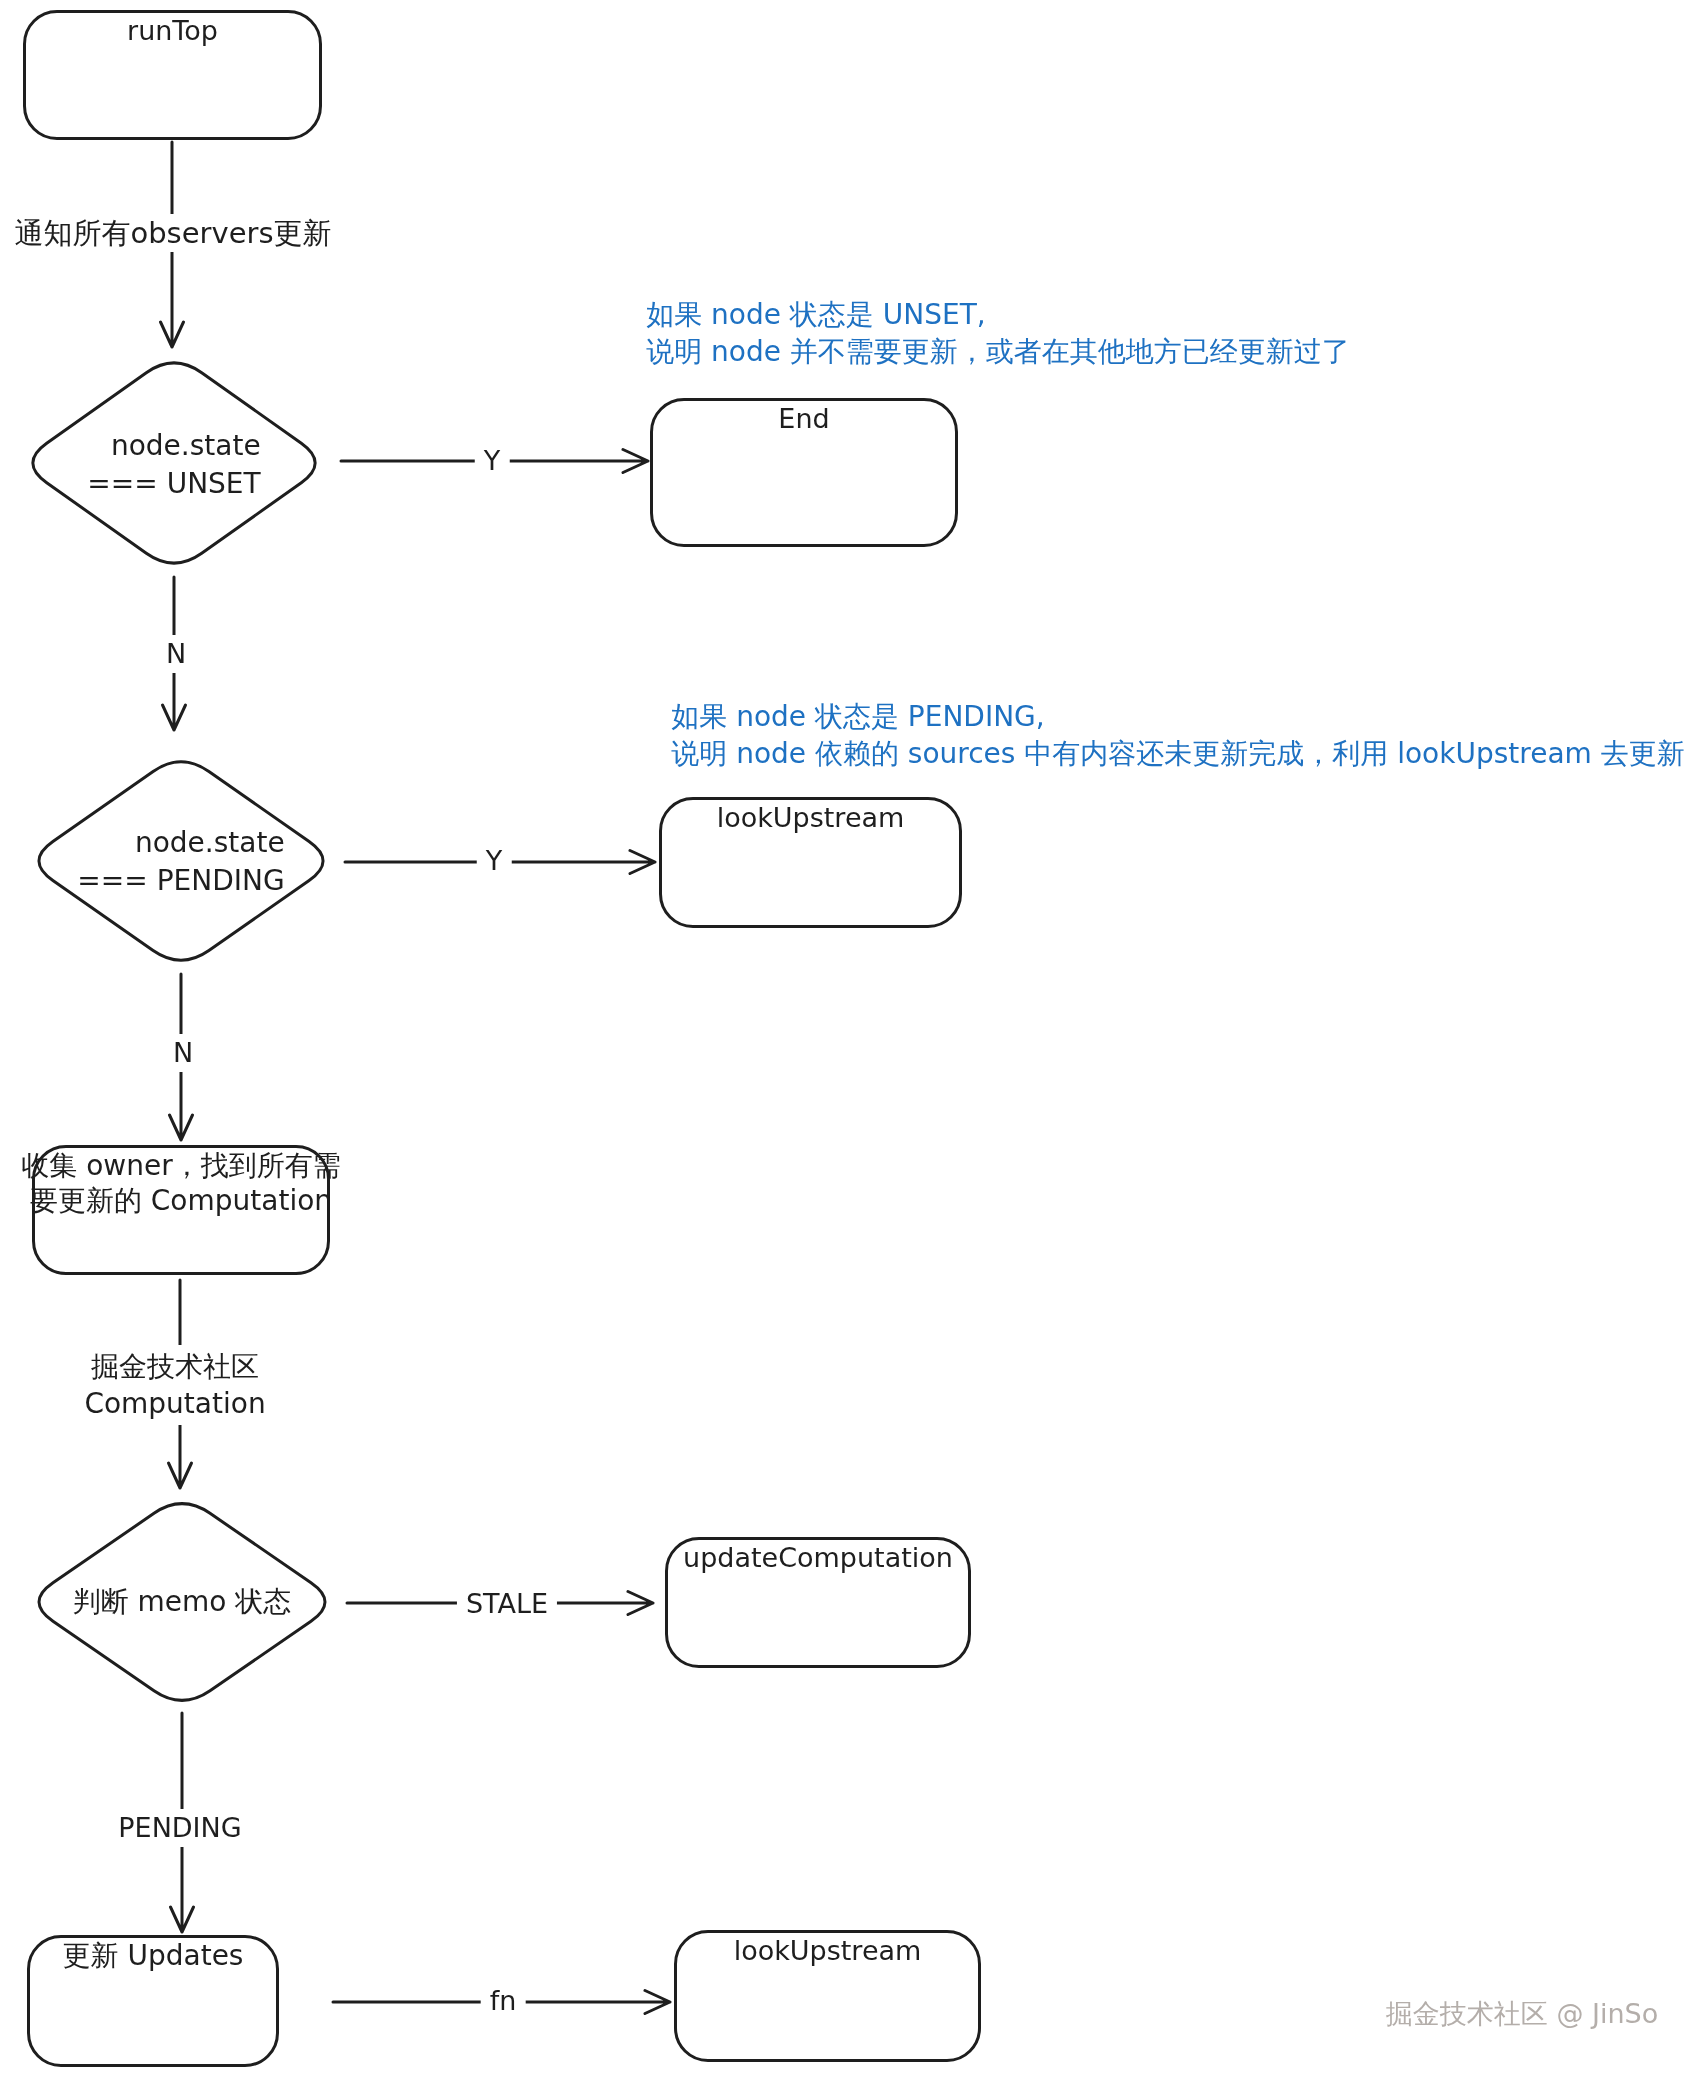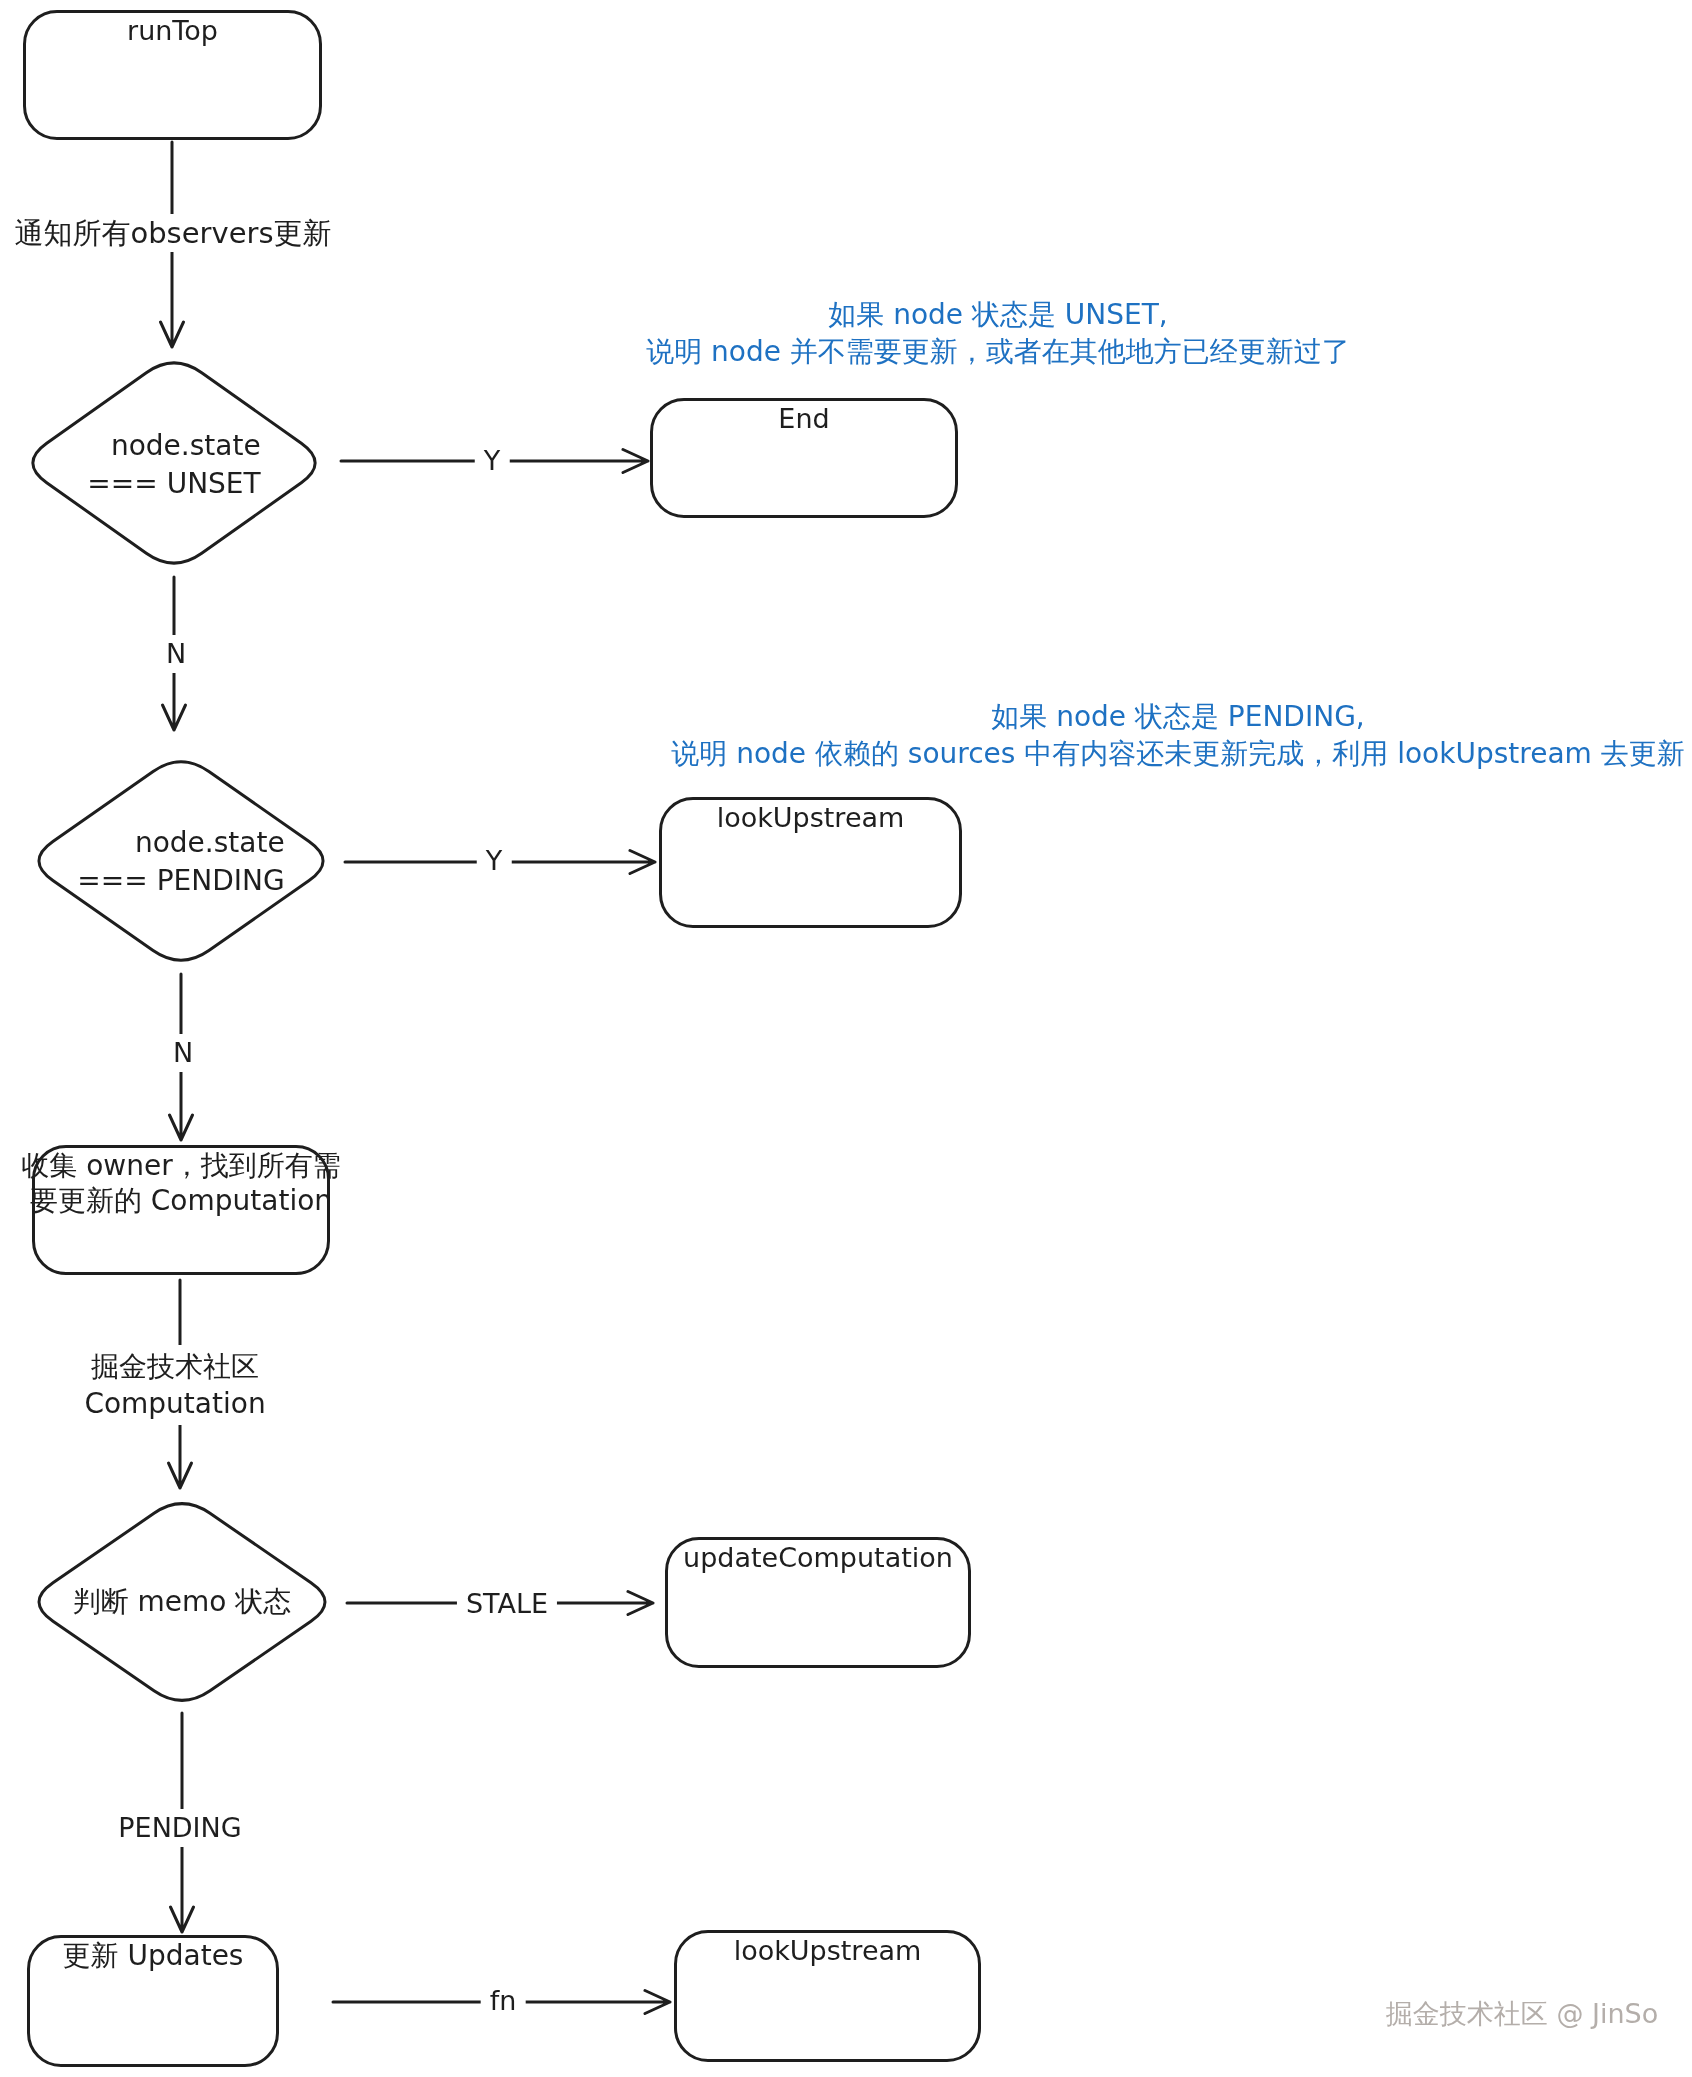--- a/index.html
+++ b/index.html
@@ -64,21 +64,21 @@
     z-index: 3;
   }
   .elabel.block {
     transform: translateX(-50%);
     line-height: 37px;
     font-size: 28px;
   }
   .note {
     position: absolute;
     transform: translateX(-50%);
-    text-align: center;
+    text-align: left;
     font-size: 28px;
     line-height: 37px;
     white-space: nowrap;
     color: var(--blue, #1e71c2);
     z-index: 2;
   }
   .watermark {
     position: absolute;
     transform: translate(-50%, -50%);
     font-size: 27px;
@@ -107,21 +107,21 @@
 
     <path class="diamond" d="M 146.3 372.7 Q 174 353 201.7 372.7 L 301.3 443.3 Q 329 463 301.3 482.7 L 201.7 553.3 Q 174 573 146.3 553.3 L 46.7 482.7 Q 19 463 46.7 443.3 Z"></path>
     <path class="diamond" d="M 153.1 771.5 Q 181 752 208.9 771.5 L 309.1 841.5 Q 337 861 309.1 880.5 L 208.9 950.5 Q 181 970 153.1 950.5 L 52.9 880.5 Q 25 861 52.9 841.5 Z"></path>
     <path class="diamond" d="M 154 1513.3 Q 182 1494 210 1513.3 L 311 1582.7 Q 339 1602 311 1621.3 L 210 1690.7 Q 182 1710 154 1690.7 L 53 1621.3 Q 25 1602 53 1582.7 Z"></path>
   </svg>
 
   <div class="node" style="left:23px; top:10px; width:299px; height:130px;">
     <div>runTop</div>
   </div>
 
-  <div class="node" style="left:650px; top:398px; width:308px; height:120px;">
+  <div class="node" style="left:650px; top:398px; width:308px; height:149px;">
     <div>End</div>
   </div>
 
   <div class="node" style="left:659px; top:797px; width:303px; height:131px;">
     <div>lookUpstream</div>
   </div>
 
   <div class="node" style="left:665px; top:1537px; width:306px; height:131px;">
     <div>updateComputation</div>
   </div>

